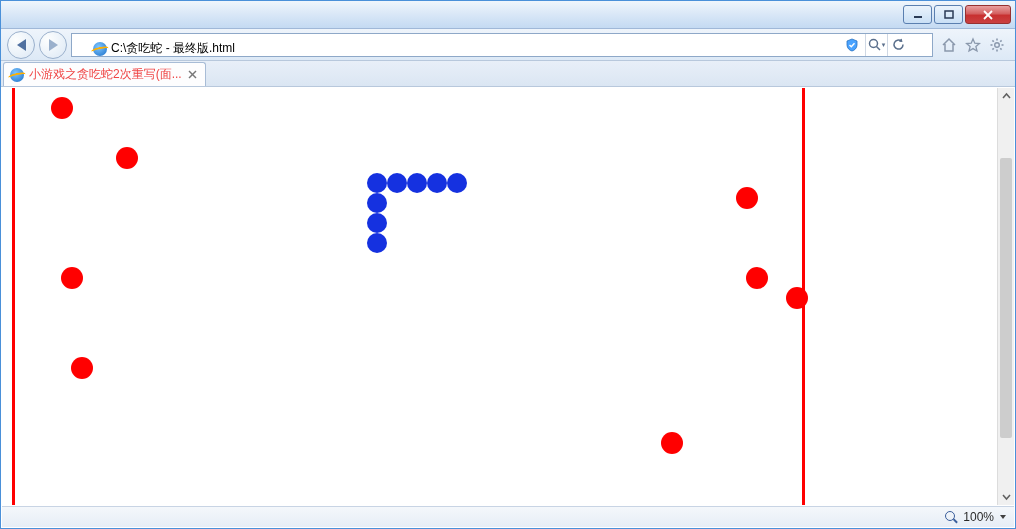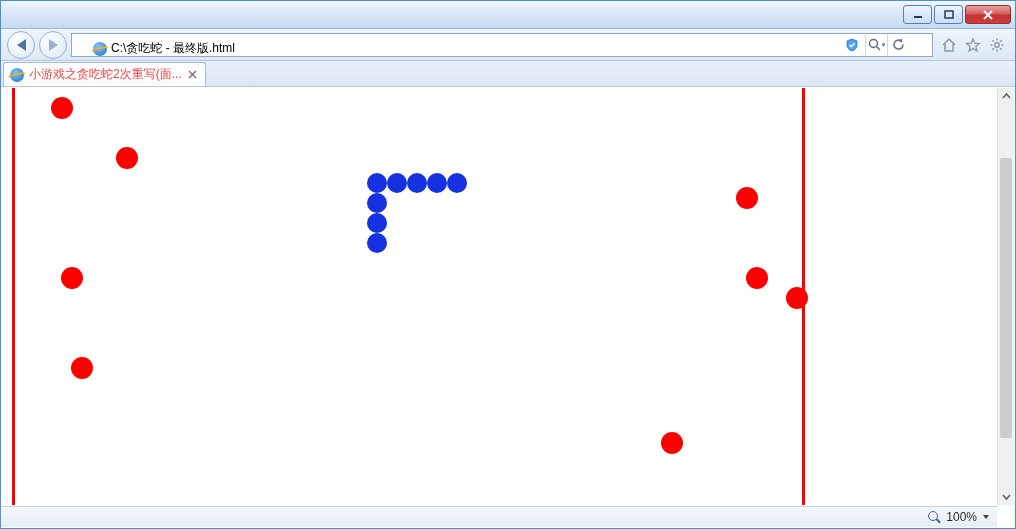--- a/index.html
+++ b/index.html
@@ -208,21 +208,21 @@
       width: 3px;
       background: red;
     }
     .dot {
       position: absolute;
       border-radius: 50%;
     }
     
     .statusbar {
       position: absolute;
-      left: 1px; right: 18px; bottom: 1px;
+      left: 1px; right: 1px; bottom: 1px;
       height: 21px;
       background: linear-gradient(to bottom, #f4f7fb, #e6edf6);
       border-top: 1px solid #c8d4e4;
       display: flex;
       align-items: center;
       justify-content: flex-end;
       padding: 0 8px;
       gap: 6px;
       font-size: 12px;
       color: #2a2a2a;

